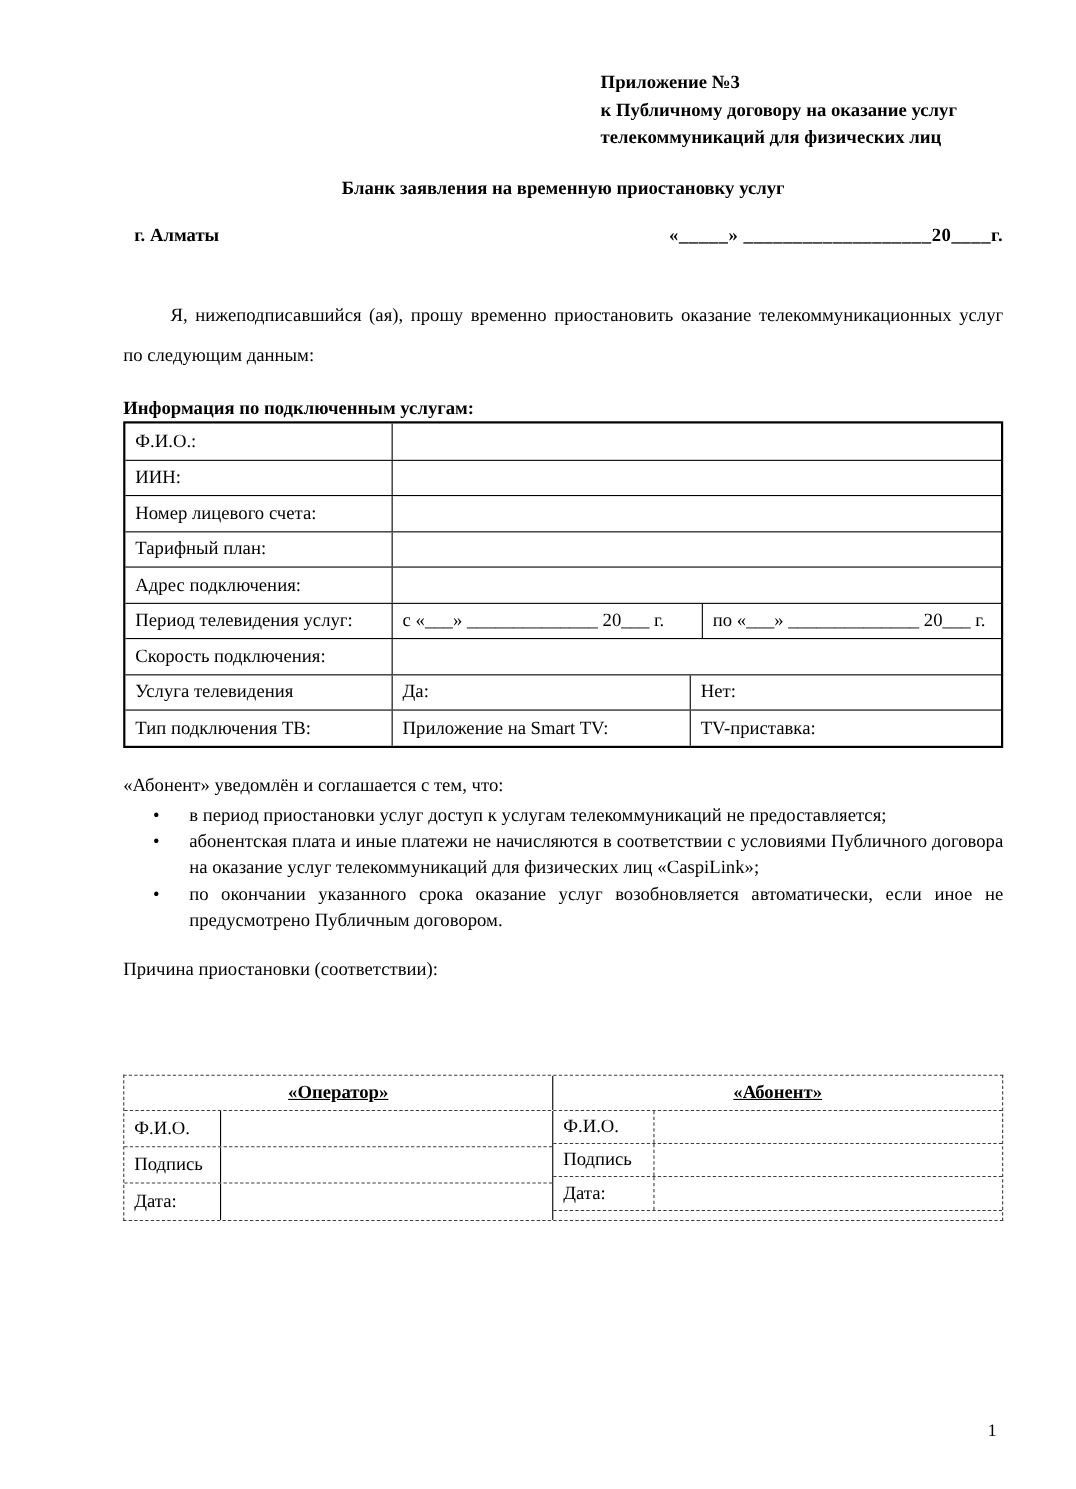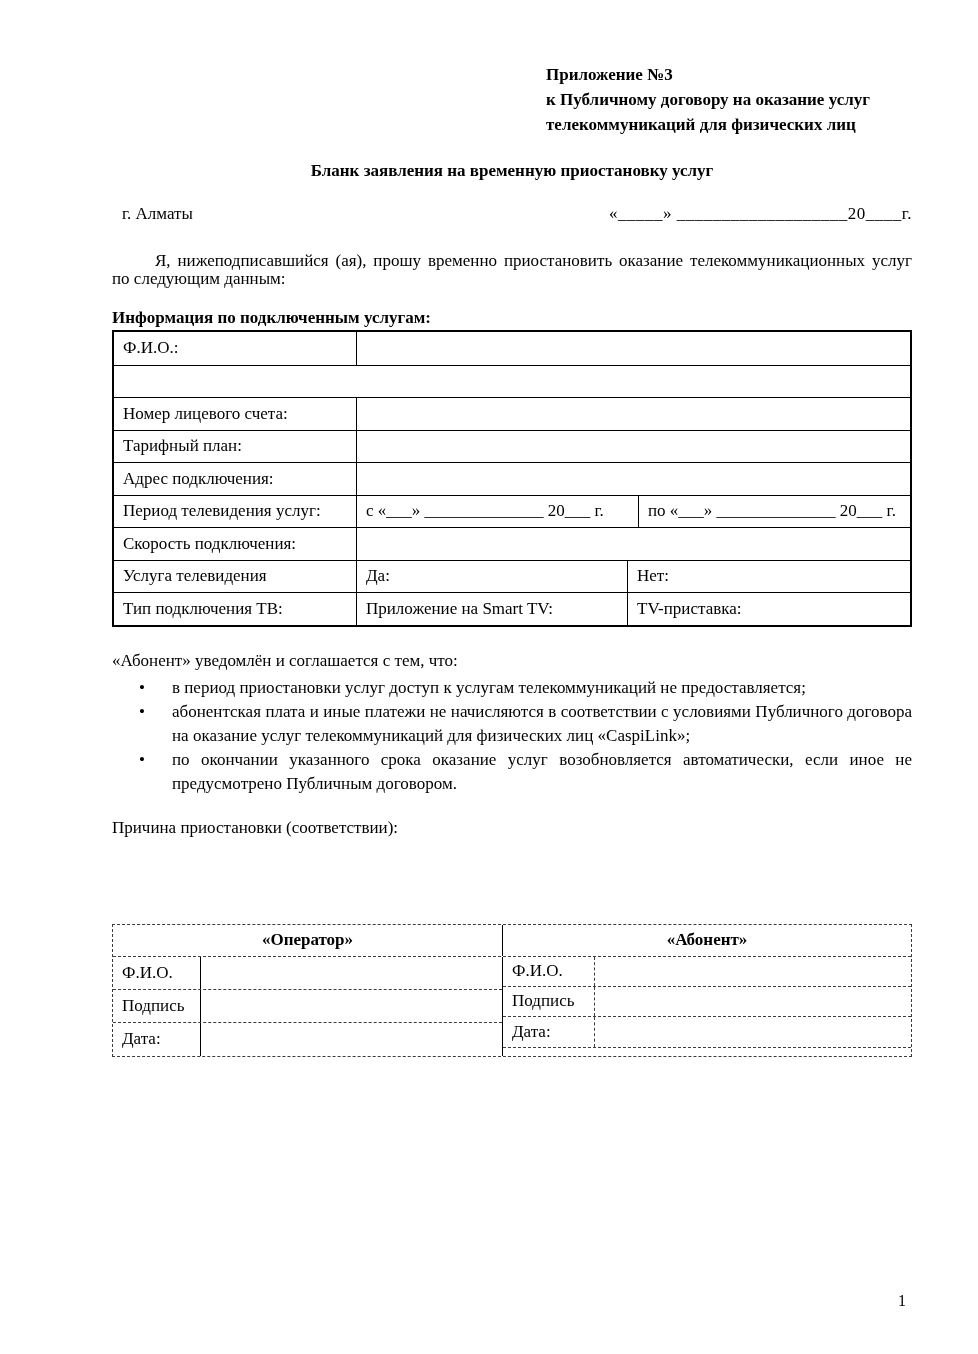--- a/index.html
+++ b/index.html
@@ -14,26 +14,26 @@
     overflow: hidden;
   }
 
   
   .appendix { margin: 62px 60px 0 546px; font-weight: bold; line-height: 25px; }
 
   
   .doc-title { margin: 24px 66px 0 112px; width: 800px; text-align: center; font-weight: bold; }
 
   
-  .city-date { margin: 23px 66px 0 112px; width: 800px; display: flex; justify-content: space-between; font-weight: normal; }
+  .city-date { margin: 23px 66px 0 112px; width: 800px; display: flex; justify-content: space-between; font-weight: bold; }
   .city-date .city { padding-left: 10px; }
   .city-date .date-line { letter-spacing: 0.5px; }
 
   
-  .intro-par { margin: 28px 66px 0 112px; width: 800px; text-align: justify; text-indent: 43px; line-height: 18px; font-family: Liberation Serif, serif; }
+  .intro-par { margin: 45px 66px 0 112px; width: 800px; text-align: justify; text-indent: 43px; line-height: 36px; font-family: Liberation Serif, serif; }
 
   
   .tbl-caption { margin: 20px 0 0 112px; font-weight: bold; }
   .t1 { margin: 2px 0 0 112px; width: 800px; box-sizing: border-box; border: 2px solid #000; }
   .t1-row { display: flex; height: 32.5px; border-top: 1.5px solid #000; box-sizing: border-box; }
   .t1-row:first-child { border-top: none; }
   .t1 .cell { display: flex; align-items: center; padding-left: 9px; box-sizing: border-box; overflow: hidden; white-space: nowrap; }
   .t1 .lbl { width: 243px; border-right: 1.5px solid #000; }
   .t1 .val { flex: 1; }
   .t1 .split-a .c1 { width: 282px; border-right: 1.5px solid #000; }
@@ -44,21 +44,21 @@
   .notice-intro { margin: 24px 0 4px 112px; }
   .bullets { margin: 5px 66px 0 112px; width: 800px; }
   .bullet-row { display: flex; line-height: 24px; }
   .bullet-marker { width: 60px; text-align: center; flex: 0 0 60px; }
   .bullet-text { flex: 1; text-align: justify; }
 
   .reason { margin: 22px 0 0 112px; }
 
   
   .sig { margin: 86px 0 0 112px; width: 800px; box-sizing: border-box; border: 1.5px dashed #3c3c3c; }
-  .sig-head { display: flex; height: 31px; border-bottom: 1.5px dashed #3c3c3c; font-weight: bold; }
+  .sig-head { display: flex; height: 31px; border-bottom: 1.5px dashed #3c3c3c; font-weight: bold; text-decoration: underline; }
   .sig-head .hcell { display: flex; align-items: center; justify-content: center; box-sizing: border-box; }
   .sig-head .oh { width: 390px; border-right: 1.5px solid #000; }
   .sig-head .sh { flex: 1; }
   .sig-body { display: flex; }
   .sig-left { width: 390px; border-right: 1.5px solid #000; box-sizing: border-box; }
   .sig-lrow { display: flex; height: 33px; border-bottom: 1.5px dashed #3c3c3c; box-sizing: border-box; }
   .sig-left .sig-lrow:last-child { border-bottom: none; }
   .sig-cell { display: flex; align-items: center; padding-left: 9px; box-sizing: border-box; }
   .sig-left .sl { width: 88px; border-right: 1.5px solid #000; }
   .sig-left .sv { flex: 1; }
@@ -92,20 +92,21 @@
   <p class="intro-par">Я, нижеподписавшийся (ая), прошу временно приостановить оказание телекоммуникационных услуг по следующим данным:</p>
 
   <div class="tbl-caption">Информация по подключенным услугам:</div>
 
   <div class="t1">
     <div class="t1-row">
       <div class="cell lbl">Ф.И.О.:</div>
       <div class="cell val"></div>
     </div>
     <div class="t1-row">
+      <div class="cell lbl">ИИН:</div>
       <div class="cell val"></div>
     </div>
     <div class="t1-row">
       <div class="cell lbl">Номер лицевого счета:</div>
       <div class="cell val"></div>
     </div>
     <div class="t1-row">
       <div class="cell lbl">Тарифный план:</div>
       <div class="cell val"></div>
     </div>

